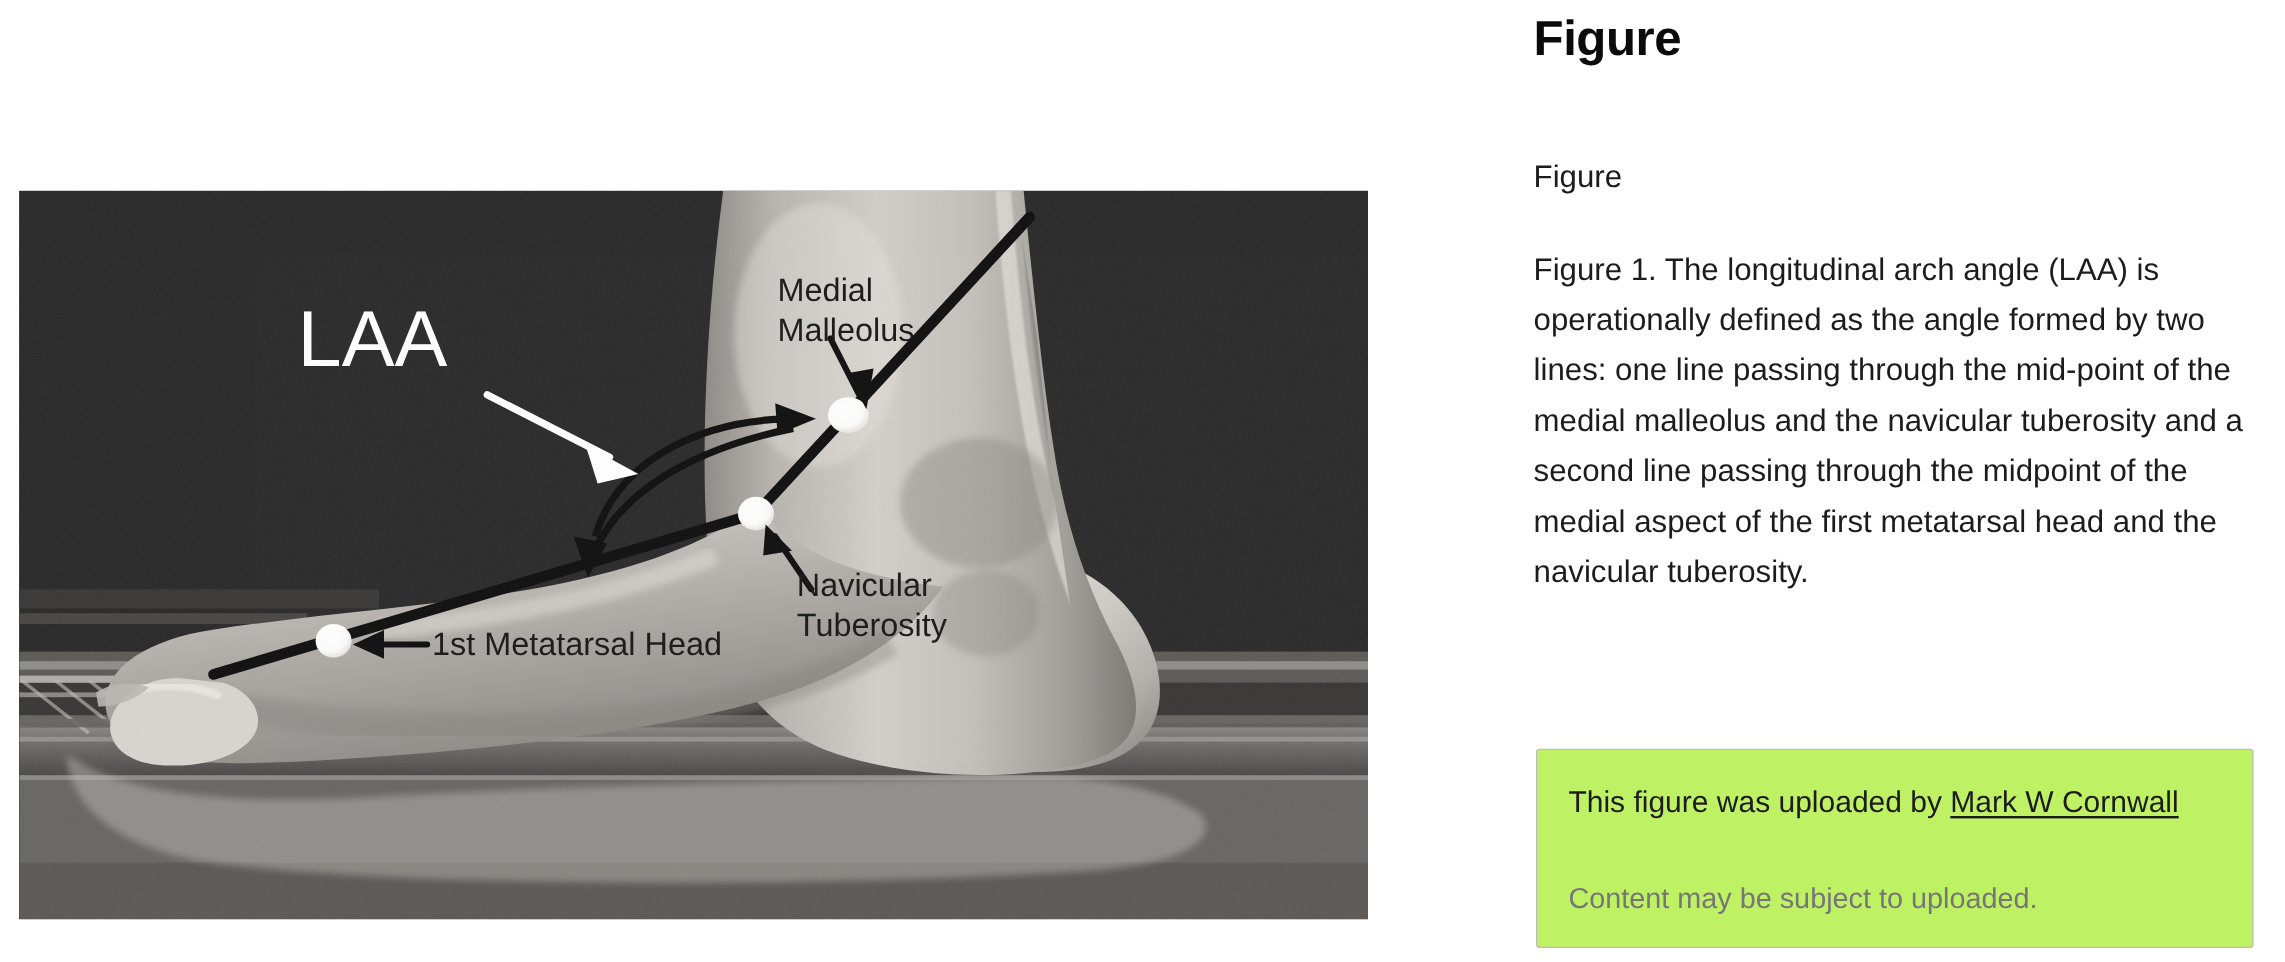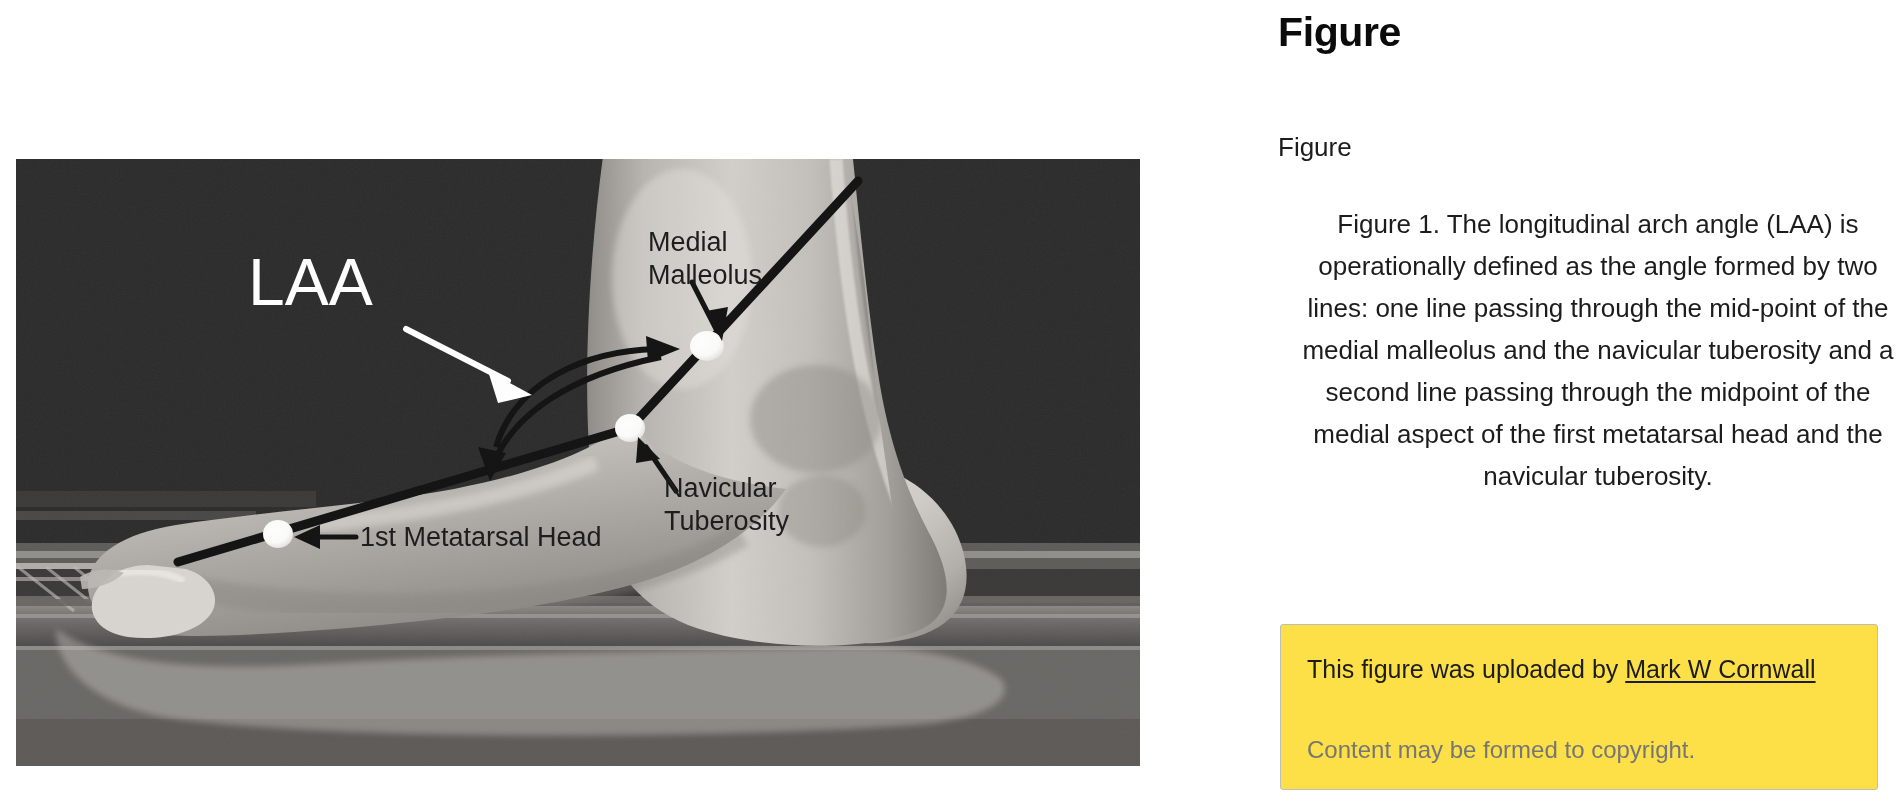--- a/index.html
+++ b/index.html
@@ -64,34 +64,33 @@
   }
 
   #caption-body {
     position: absolute;
     left: 0px;
     top: 203px;
     width: 608px;
     font-size: 26px;
     color: #1c1c1c;
     line-height: 42px;
-    text-align: center;
+    text-align: left;
     hyphens: none;
-    margin-left: 16px;
   }
 
   #attribution-box {
     position: absolute;
     left: 2px;
     top: 624px;
     width: 598px;
     height: 166px;
     border: 1px solid #bdbdbd;
     border-radius: 3px;
-    background: #fde047;
+    background: #bef264;
     box-sizing: border-box;
   }
 
   #attribution-upload-line {
     position: absolute;
     left: 26px;
     top: 24px;
     width: 546px;
     font-size: 25px;
     color: #1c1c1c;
@@ -316,18 +315,18 @@
     <div id="panel-title">Figure</div>
 
     <div id="caption-heading">Figure</div>
 
     <div id="caption-body">Figure 1. The longitudinal arch angle (LAA) is operationally defined as the angle formed by two lines: one line passing through the mid-point of the medial malleolus and the navicular tuberosity and a second line passing through the midpoint of the medial aspect of the first metatarsal head and the navicular tuberosity.</div>
 
     <div id="attribution-box">
       <div id="attribution-upload-line">
         <span>This figure was uploaded by </span><a id="attribution-author-link">Mark W Cornwall</a>
       </div>
-      <div id="attribution-copyright">Content may be formed to copyright.</div>
+      <div id="attribution-copyright">Content may be subject to uploaded.</div>
     </div>
 
   </div>
 
 </div>
 
 </body></html>

